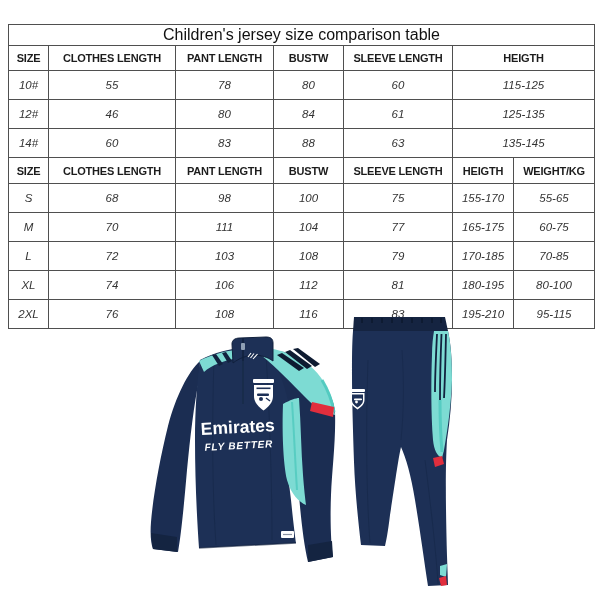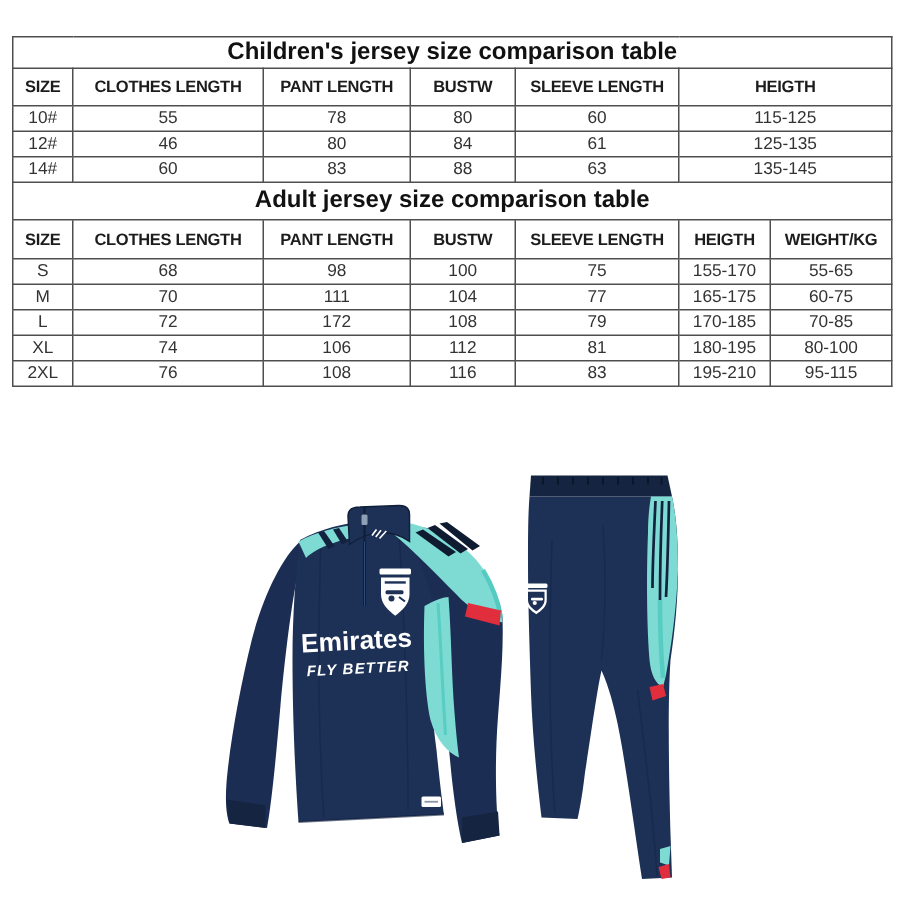--- a/index.html
+++ b/index.html
@@ -2,23 +2,23 @@
 <html><head>
 <meta charset="utf-8">
 <style>
   html,body{margin:0;padding:0;background:#fff;}
   .page{position:relative;width:600px;height:600px;background:#ffffff;overflow:hidden;
         font-family:"Liberation Sans",sans-serif;}
   table.size-table{position:absolute;left:8px;top:24px;width:586px;border-collapse:collapse;
         table-layout:fixed;}
   table.size-table td{border:1px solid #4f4f4f;text-align:center;vertical-align:middle;
         padding:0;color:#333;font-size:11.5px;white-space:nowrap;overflow:hidden;}
-  tr.title-row td{font-size:16px;font-weight:bold;color:#111;}
+  tr.title-row td{font-size:16px;font-weight:normal;color:#111;}
   tr.head-row td{font-size:11px;font-weight:bold;color:#1c1c1c;letter-spacing:-0.2px;}
-  tr.h21{height:21px;} tr.h25{height:25px;} tr.h26{height:26px;} tr.h17{height:17px;}
+  tr.h21{height:21px;} tr.h25{height:25px;} tr.h26{height:26px;} tr.h17{height:29px;font-style:italic;}
   svg.photo{position:absolute;left:0;top:0;}
 </style>
 </head>
 <body>
 
 <div class="page">
 
   <table class="size-table">
     <colgroup>
       <col style="width:40px">
@@ -59,23 +59,20 @@
       </tr>
       <tr class="h17">
         <td>14#</td>
         <td>60</td>
         <td>83</td>
         <td>88</td>
         <td>63</td>
         <td colspan="2">135-145</td>
       </tr>
 
-      <tr class="title-row h25">
-        <td colspan="7">Adult jersey size comparison table</td>
-      </tr>
       <tr class="head-row h26">
         <td>SIZE</td>
         <td>CLOTHES LENGTH</td>
         <td>PANT LENGTH</td>
         <td>BUSTW</td>
         <td>SLEEVE LENGTH</td>
         <td>HEIGTH</td>
         <td>WEIGHT/KG</td>
       </tr>
       <tr class="h17">
@@ -92,21 +89,21 @@
         <td>70</td>
         <td>111</td>
         <td>104</td>
         <td>77</td>
         <td>165-175</td>
         <td>60-75</td>
       </tr>
       <tr class="h17">
         <td>L</td>
         <td>72</td>
-        <td>172</td>
+        <td>103</td>
         <td>108</td>
         <td>79</td>
         <td>170-185</td>
         <td>70-85</td>
       </tr>
       <tr class="h17">
         <td>XL</td>
         <td>74</td>
         <td>106</td>
         <td>112</td>

